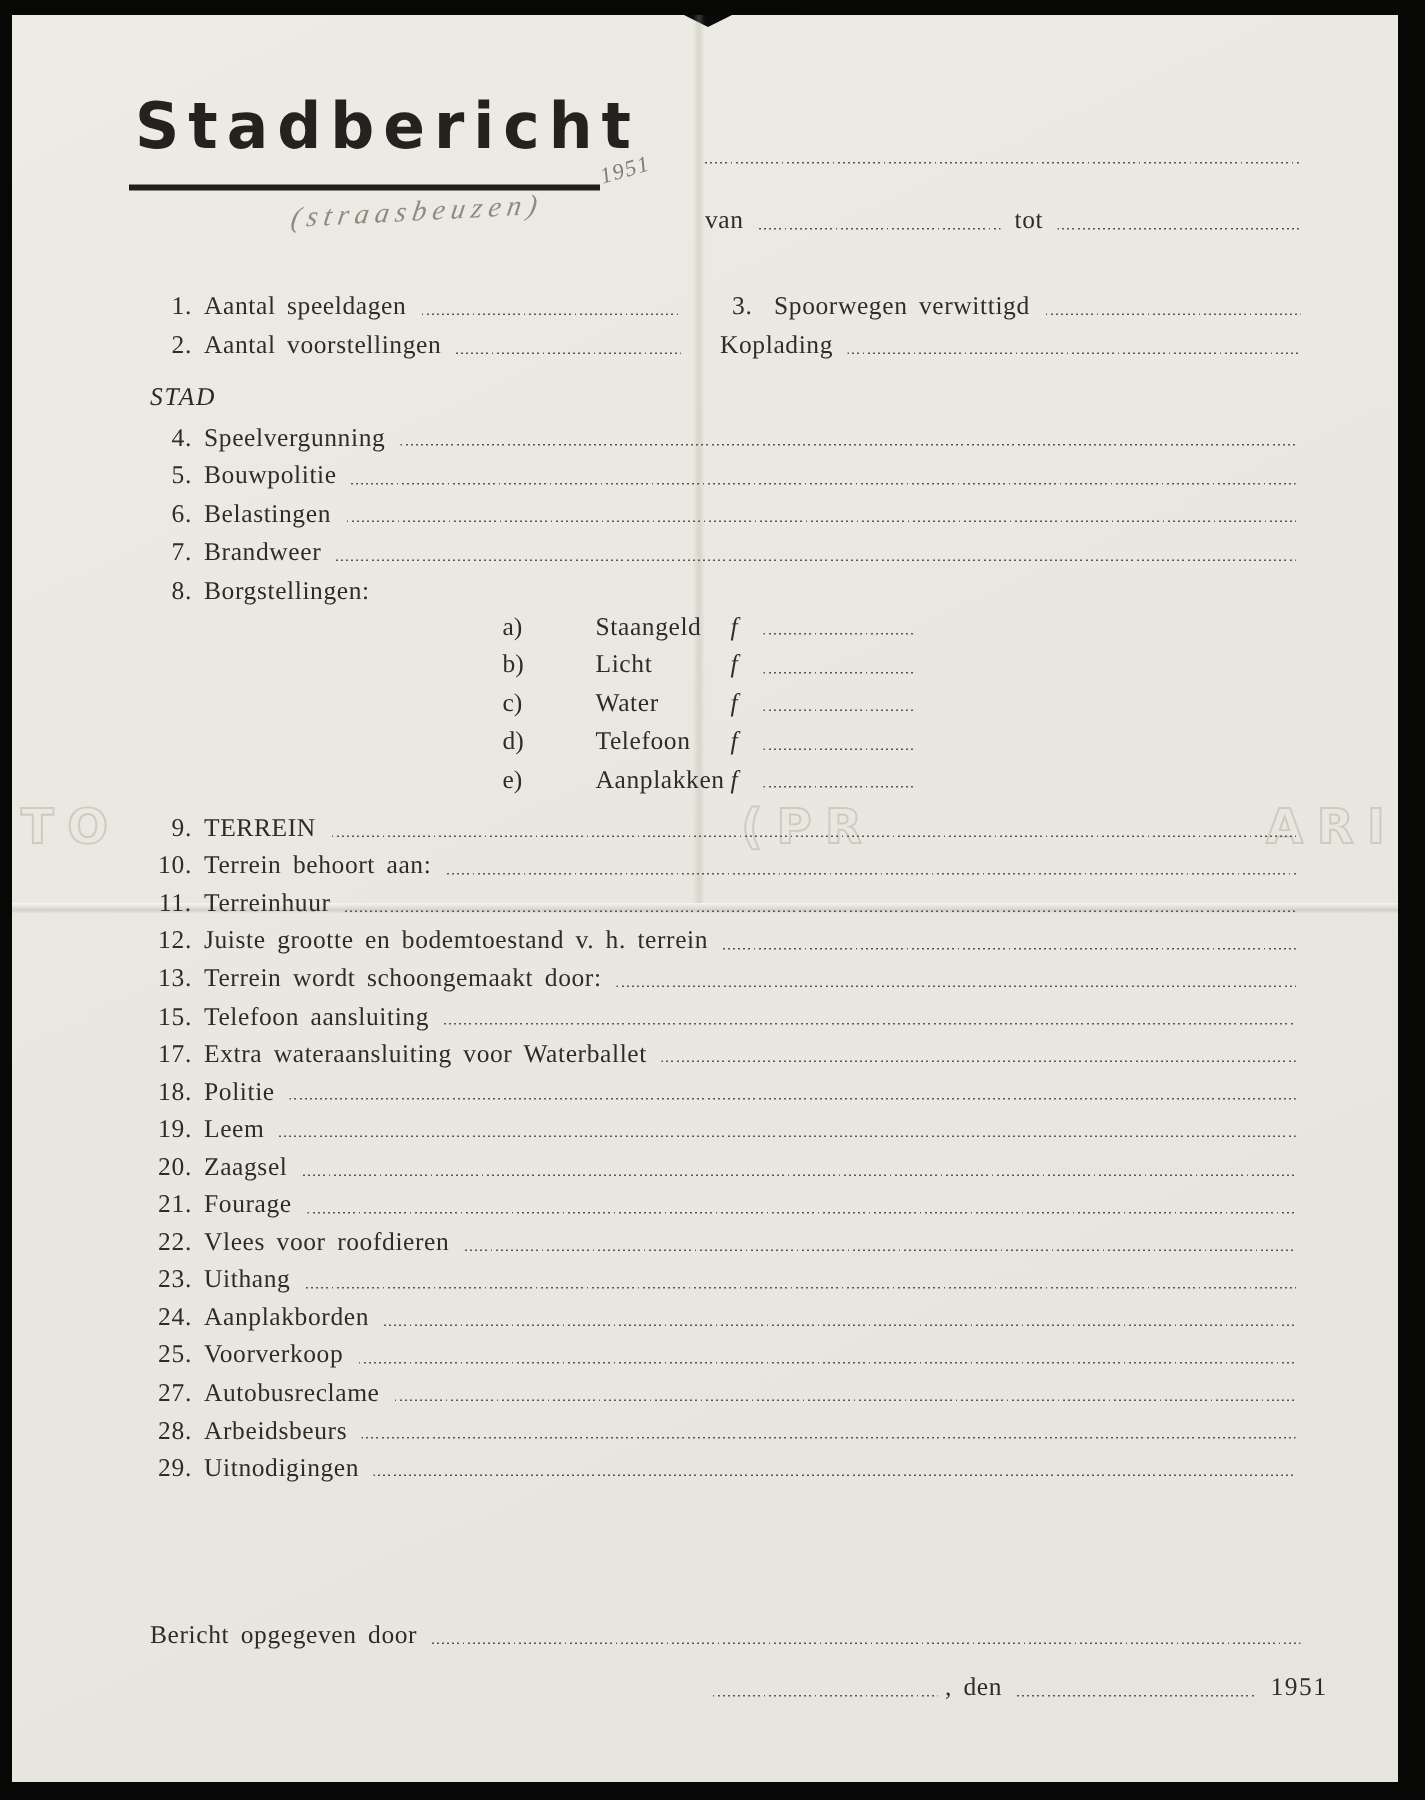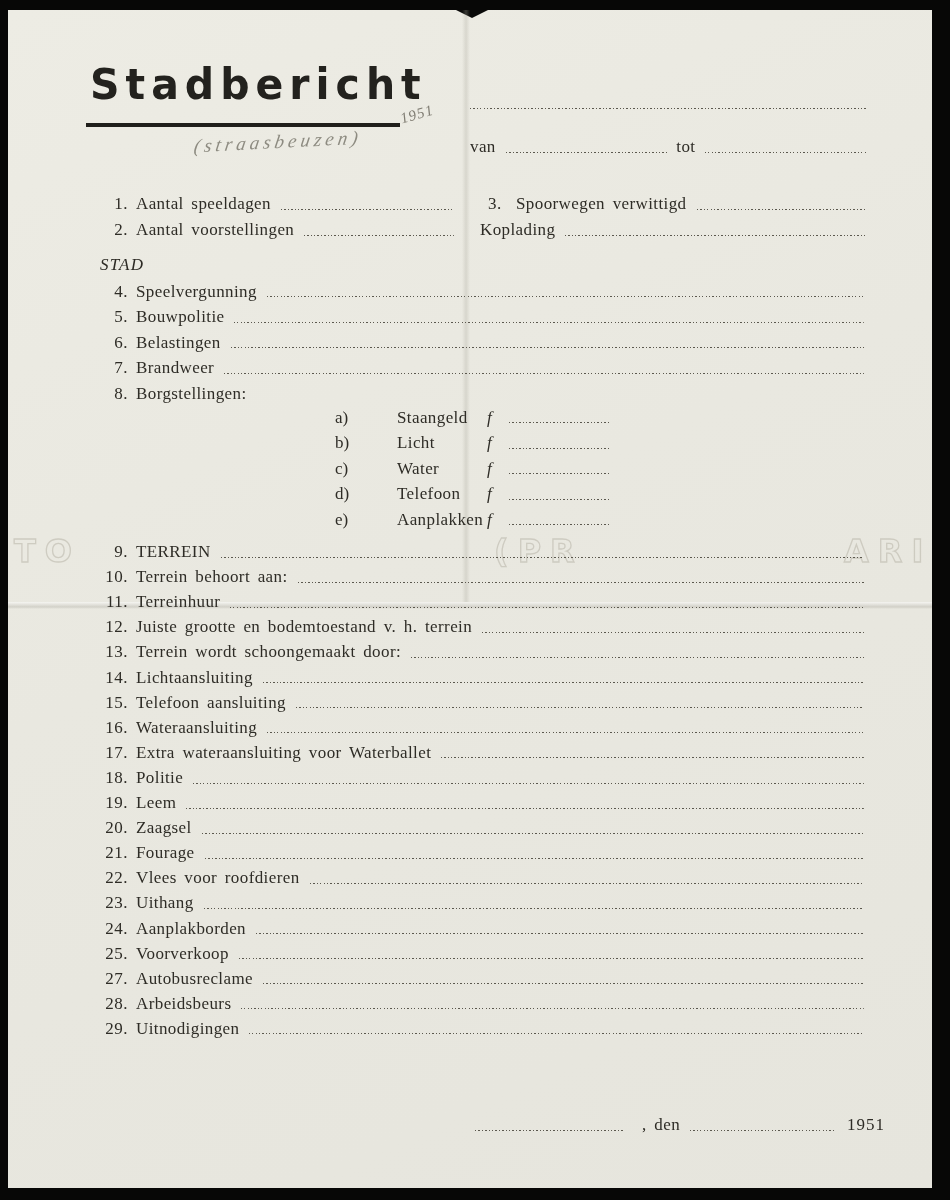--- a/index.html
+++ b/index.html
@@ -92,21 +92,21 @@
   .dep-lbl{flex:none;min-width:90px;font-size:17px;line-height:20px;color:#2e2c26;letter-spacing:.4px;margin-left:32px;}
   .cur{flex:none;width:12px;font-size:17px;line-height:20px;font-style:italic;color:#2e2c26;}
   #terrain-list{left:84px;top:527px;width:773px;}
   #terrain-list .row{height:25.1px;}
 
   
   #footer-row{position:absolute;left:92px;top:1064px;width:768px;}
   #footer-row .lbl{margin-left:0;}
   #date-row{position:absolute;left:467px;top:1099px;width:410px;}
   #date-row .leader.first{flex:0 0 150px;margin-left:0;}
-  #date-row .lbl{margin-left:16px;}
+  #date-row .lbl{margin-left:4px;}
   #date-row .year{flex:none;margin-left:10px;font-size:17px;line-height:20px;color:#2e2c26;letter-spacing:1px;}
 </style>
 </head>
 <body>
 
 <div class="paper">
 
   <div class="top-notch"></div>
   <div class="crease-v"></div>
   <div class="crease-h"></div>
@@ -250,37 +250,27 @@
     <span class="lbl">Juiste grootte en bodemtoestand v. h. terrein</span>
     <span class="leader"></span>
   </div>
 
   <div class="row">
     <span class="num">13.</span>
     <span class="lbl">Terrein wordt schoongemaakt door:</span>
     <span class="leader"></span>
   </div>
 
-  <div class="row">
-    <span class="num">14.</span>
-    <span class="lbl">Lichtaansluiting</span>
-    <span class="leader"></span>
-  </div>
 
   <div class="row">
     <span class="num">15.</span>
     <span class="lbl">Telefoon aansluiting</span>
     <span class="leader"></span>
   </div>
 
-  <div class="row">
-    <span class="num">16.</span>
-    <span class="lbl">Wateraansluiting</span>
-    <span class="leader"></span>
-  </div>
 
   <div class="row">
     <span class="num">17.</span>
     <span class="lbl">Extra wateraansluiting voor Waterballet</span>
     <span class="leader"></span>
   </div>
 
   <div class="row">
     <span class="num">18.</span>
     <span class="lbl">Politie</span>
@@ -342,20 +332,24 @@
     <span class="leader"></span>
   </div>
 
   <div class="row">
     <span class="num">29.</span>
     <span class="lbl">Uitnodigingen</span>
     <span class="leader"></span>
   </div>
 </div>
 
+  <div class="row" id="footer-row">
+    <span class="lbl">Bericht opgegeven door</span>
+    <span class="leader"></span>
+  </div>
 
   <div class="row" id="date-row">
     <span class="leader first"></span>
     <span class="lbl">, den</span>
     <span class="leader"></span>
     <span class="year">1951</span>
   </div>
 
 </div>
 

